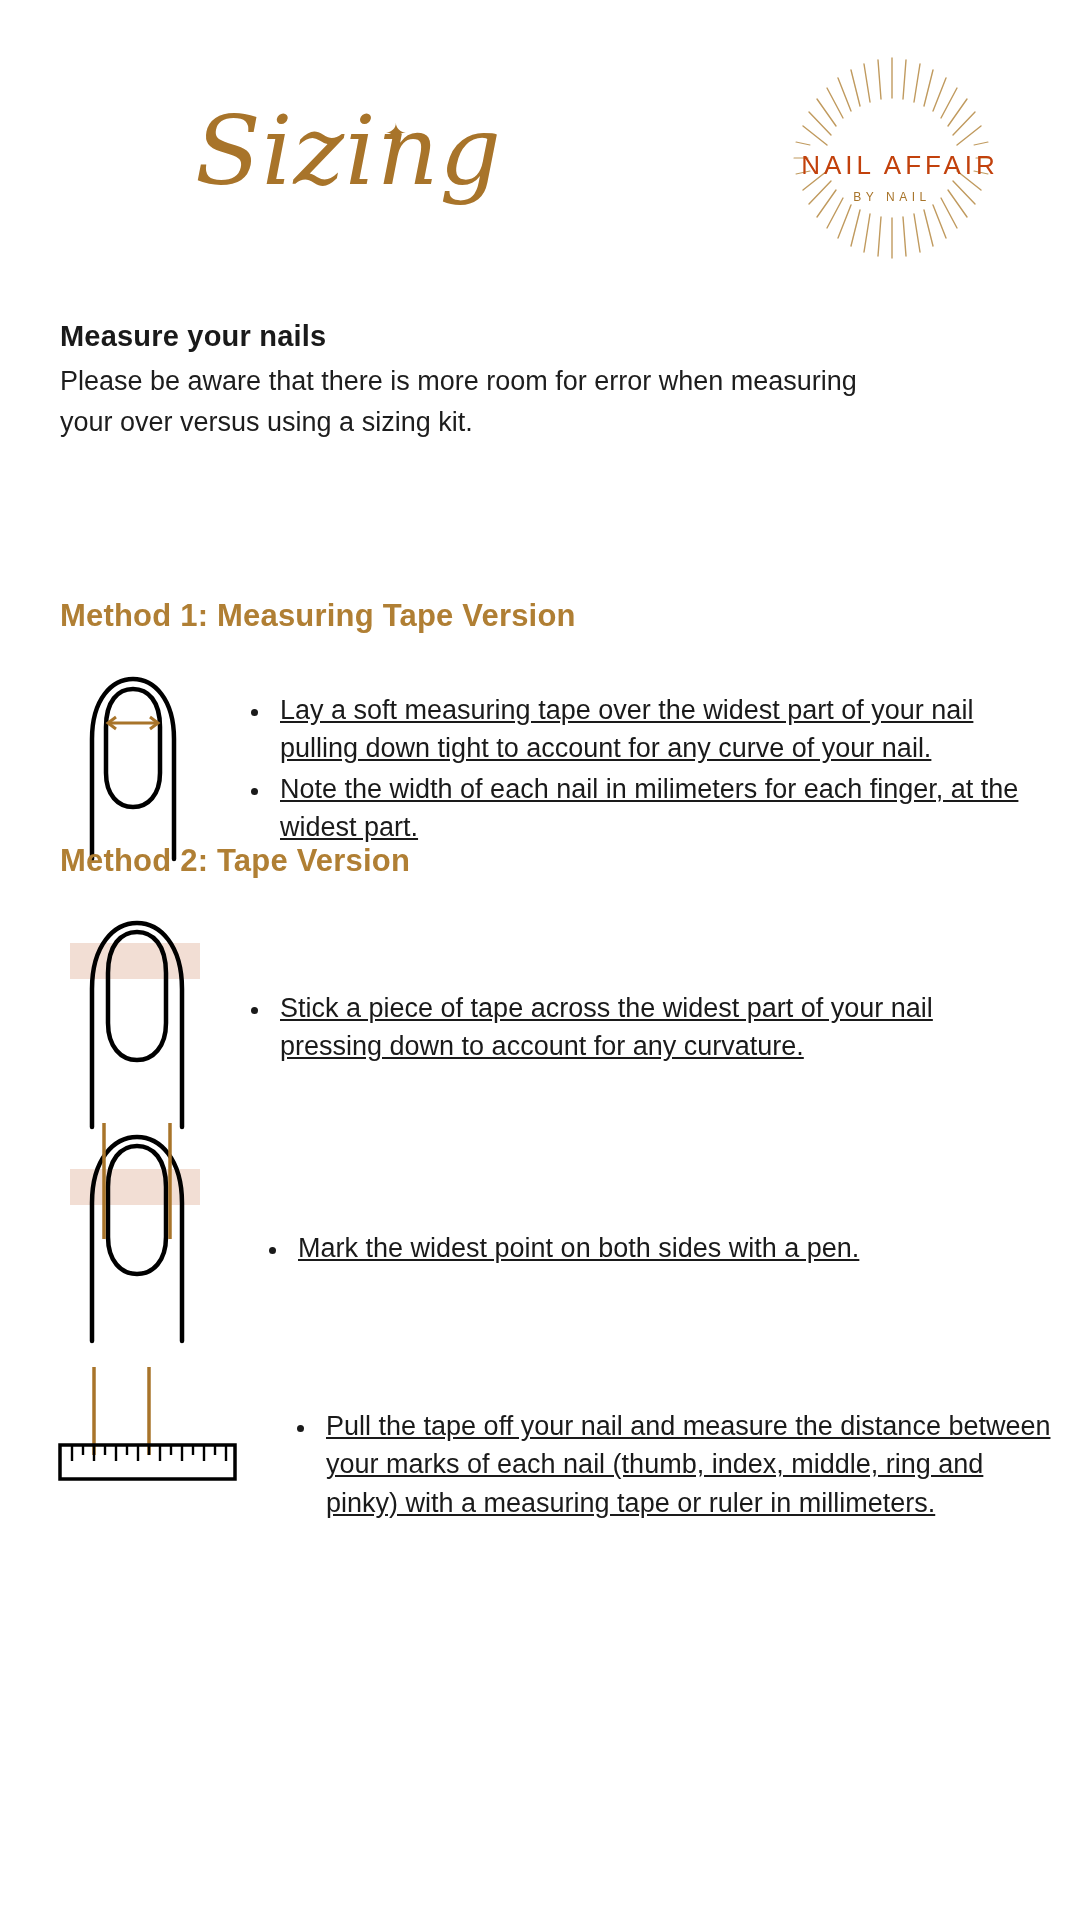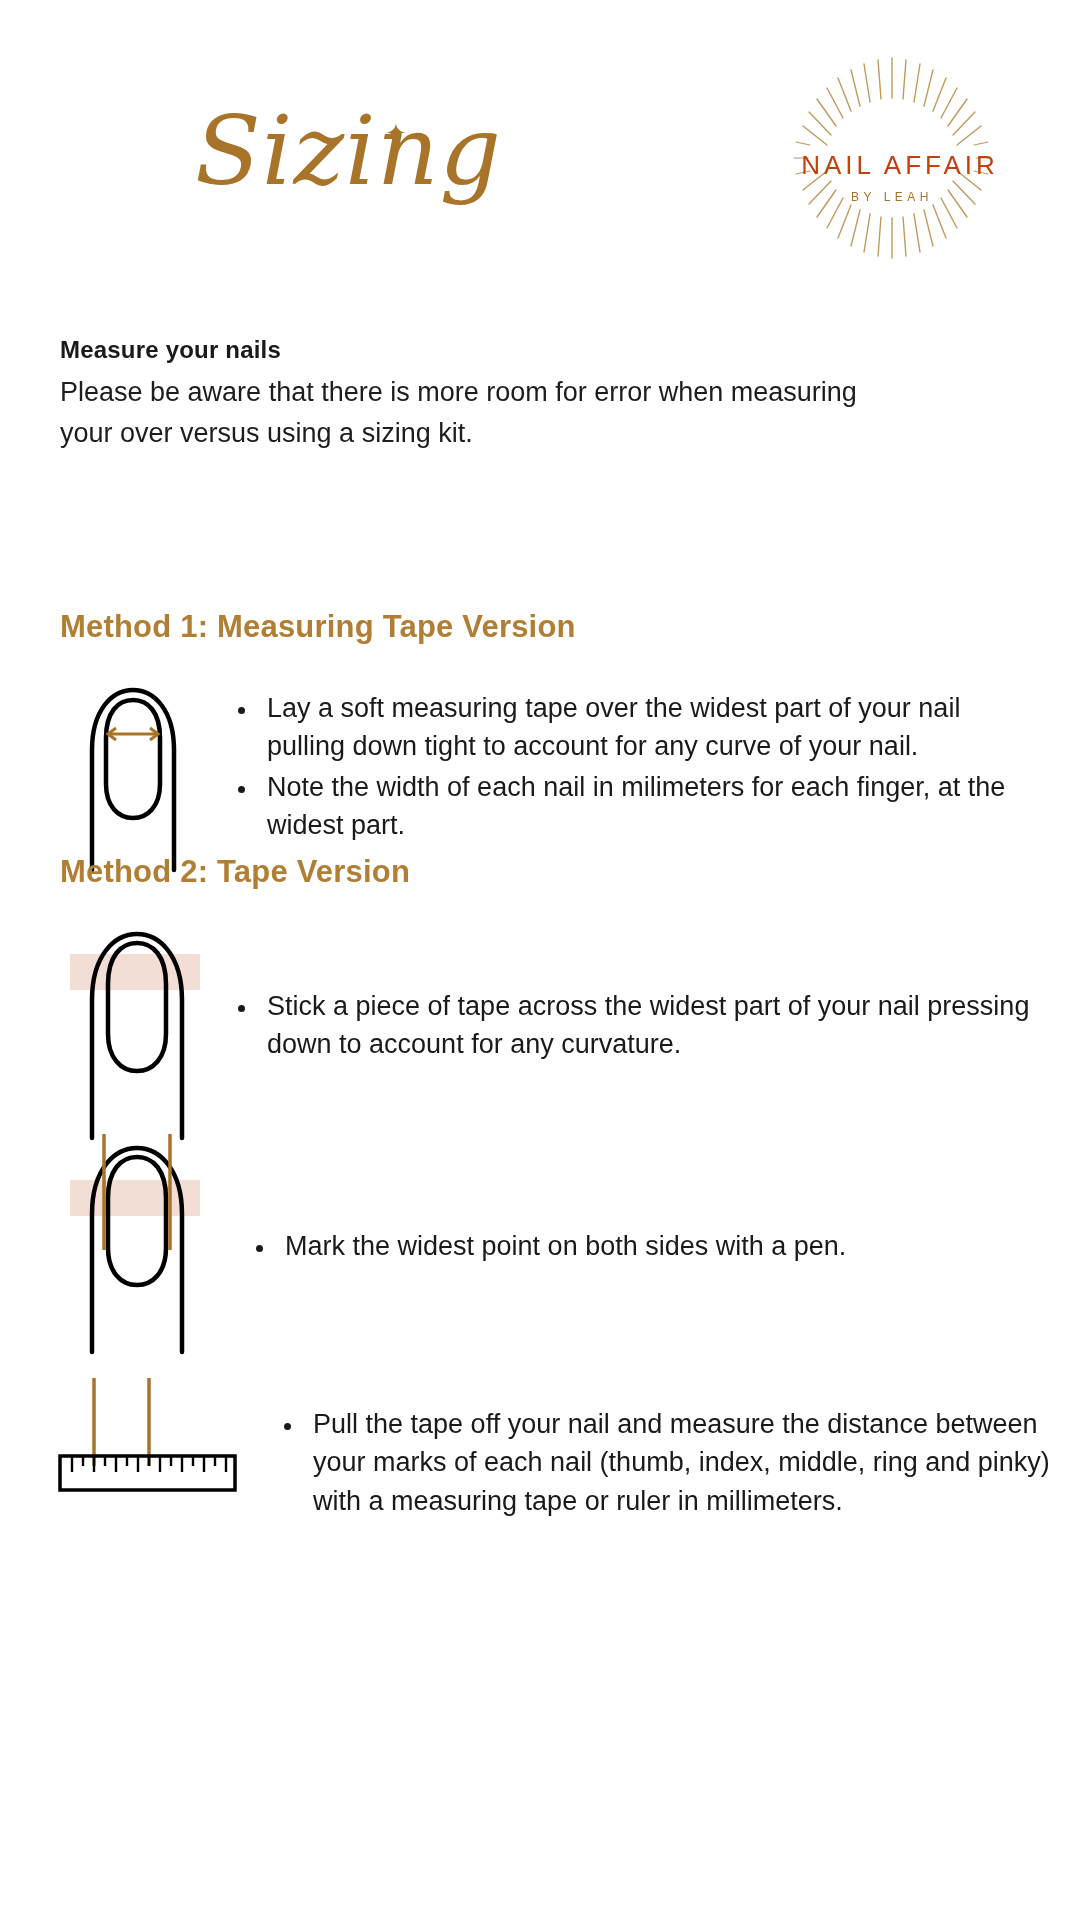--- a/index.html
+++ b/index.html
@@ -75,23 +75,23 @@
     letter-spacing: 4.5px;
     color: #a8742a;
   }
 
   
   .content {
     position: relative;
     padding: 0 60px;
   }
   .lead-heading {
-    font-size: 24px;
+    font-size: 29px;
     font-weight: bold;
-    margin: 16px 0 8px 0;
+    margin: 0 0 8px 0;
     letter-spacing: 0.2px;
   }
   .lead-body {
     font-size: 27px;
     line-height: 1.52;
     margin: 0;
     max-width: 830px;
     color: #1d1d1d;
   }
 
@@ -103,23 +103,24 @@
   }
 
   .m1-title { position: absolute; left: 60px; top: 155px; }
 
   .section {
     position: relative;
   }
 
   
   ul.bullets {
-    margin: 3px;
+    margin: 16px;
     padding-left: 34px;
     list-style: disc;
+    text-decoration: underline;
   }
   ul.bullets li {
     font-size: 27px;
     line-height: 1.42;
     margin-bottom: 2px;
     padding-left: 8px;
   }
   ul.bullets li::marker { font-size: 24px; }
 
   .row { position: absolute; display: block; }
@@ -194,21 +195,21 @@
             <line x1="30" y1="100" x2="44" y2="103"></line>
             <line x1="28" y1="116" x2="42" y2="116"></line>
             <line x1="30" y1="132" x2="44" y2="129"></line>
             <line x1="222" y1="100" x2="208" y2="103"></line>
             <line x1="224" y1="116" x2="210" y2="116"></line>
             <line x1="222" y1="132" x2="208" y2="129"></line>
           </g>
         </g>
       </svg>
       <div class="logo-text">NAIL AFFAIR</div>
-      <div class="logo-sub">BY LEAH</div>
+      <div class="logo-sub">BY NAIL</div>
     </div>
   </div>
 
   <div class="content">
     <p class="lead-heading">Measure your nails</p>
     <p class="lead-body">Please be aware that there is more room for error when measuring your over versus using a sizing kit.</p>
   </div>
 
   <div class="section" style="height:420px;">
     <h2 class="method-title m1-title">Method 1: Measuring Tape Version</h2>

